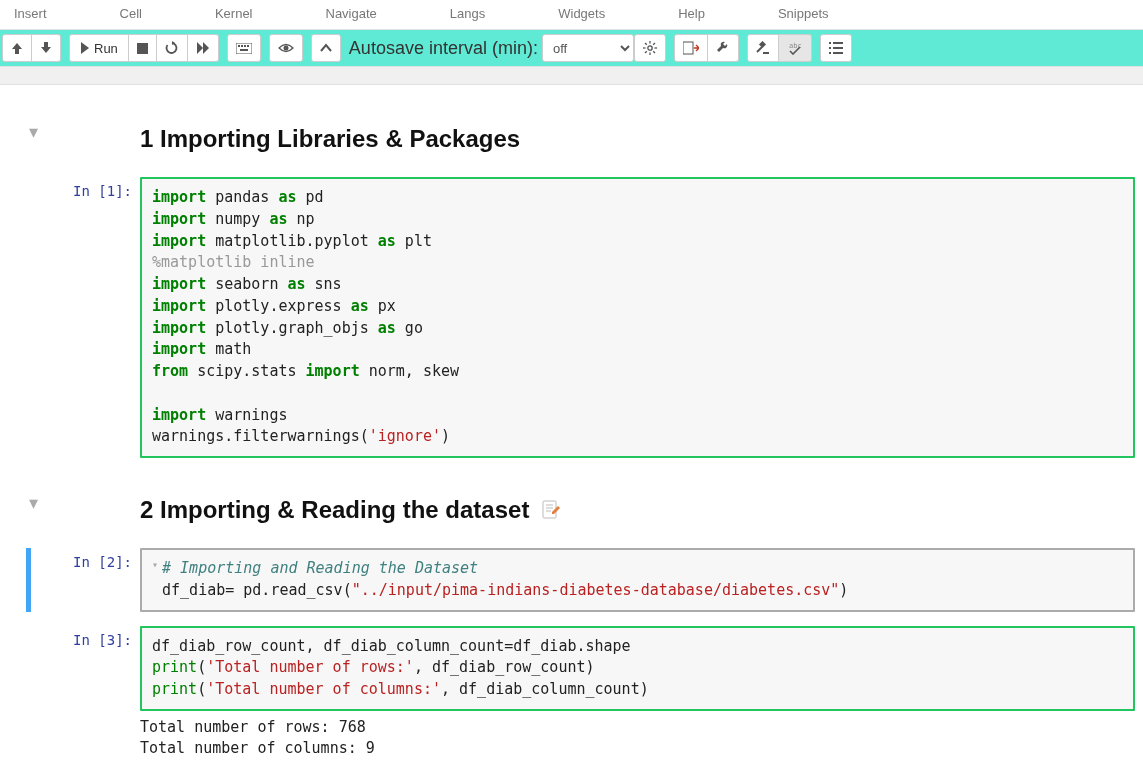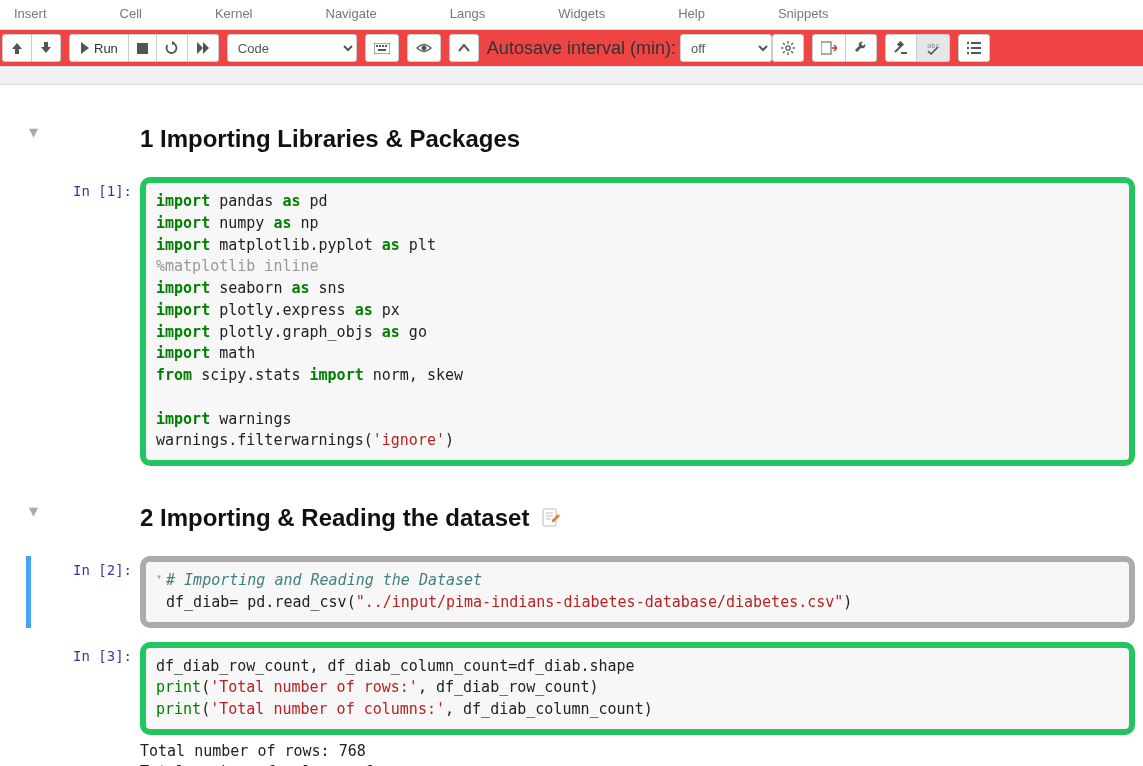--- a/index.html
+++ b/index.html
@@ -1,19 +1,19 @@
 <!DOCTYPE html>
 <html><head>
 <meta charset="utf-8">
 <style>
 * { box-sizing: border-box; margin: 0; padding: 0; }
 body { font-family: "Helvetica Neue", Helvetica, Arial, sans-serif; font-size: 13px; color: #333; background: #fff; }
 .menubar { display: flex; padding: 2px 0 4px 0; border-bottom: 1px solid #e0e0e0; gap: 45px; }
 .menubar-item { padding: 4px 14px; color: #777; cursor: pointer; font-size: 13px; }
-.toolbar { display: flex; align-items: center; padding: 4px 2px; border-bottom: 1px solid #e0e0e0; gap: 0; background:#ef4444;}
+.toolbar { display: flex; align-items: center; padding: 4px 2px; border-bottom: 1px solid #e0e0e0; gap: 0; background:#5eead4;}
 .tgroup { display:flex; margin-right: 8px; }
 .btn { border: 1px solid #ccc; background: #fff; padding: 5px 8px; cursor: pointer; display: inline-flex; align-items: center; justify-content: center; min-width: 28px; height: 28px; color:#555; font-size:13px;}
 .tgroup .btn { border-radius:0;padding-left:8px; }
 .tgroup .btn:first-child { border-top-left-radius: 3px; border-bottom-left-radius: 3px; }
 .tgroup .btn:last-child { border-top-right-radius: 3px; border-bottom-right-radius: 3px; }
 .tgroup .btn + .btn { border-left: none; }
 .btn.run { padding: 5px 10px; }
 .btn.run span { margin-left: 4px; font-size:13px; color:#333;}
 .btn.active { background: #e6e6e6; }
 .sel { border:1px solid #ccc; height:28px; padding:0 6px; font-size:13px; color:#555; background:#fff; border-radius:3px;}
@@ -23,21 +23,21 @@
 .spacer { height: 18px; background: #f0f0f0; border-bottom:1px solid #e0e0e0;}
 .container { padding: 30px 8px 30px 8px; max-width: 1143px; }
 .cell { display:flex; margin-bottom: 4px; }
 .gutter { width: 30px; display:flex; justify-content:flex-end; align-items:flex-start; padding-top:6px;}
 .chev { color:#aaa; font-size:18px; user-select:none;}
 .chev-small { color:#aaa; font-size:10px; margin-right:4px;}
 .prompt { width: 102px; text-align:right; padding: 6px 8px 0 0; color:#303F9F; font-family: monospace; font-size:14px; flex-shrink:0;}
 .prompt.in { color:#303F9F; }
 .innercell { flex:1; }
 .mdcell h2 { font-size: 24px; font-weight: bold; color:#111; margin: 10px 0 20px 0; display:flex; align-items:center; gap:10px;}
-.codearea { border:6px solid #22c55e; border-radius:10px; background:#f7f7f7; padding:8px 10px; font-family: "DejaVu Sans Mono","Menlo",monospace; font-size:15px; line-height:1.45; white-space:pre; color:#222;}
+.codearea { border:2px solid #22c55e; border-radius:1px; background:#f7f7f7; padding:8px 10px; font-family: "DejaVu Sans Mono","Menlo",monospace; font-size:15px; line-height:1.45; white-space:pre; color:#222;}
 .cell.selected { position:relative; }
 .cell.selected::before { content:""; position:absolute; left:18px; top:0; bottom:0; width:5px; background:#42A5F5; }
 .cell.selected .codearea { border-color:#ababab; display:flex; align-items:flex-start;}
 .kw { color:#008000; font-weight:bold; }
 .mag { color:#999; }
 .str { color:#BA2121; }
 .cmt { color:#408080; font-style:italic; }
 .builtin { color:#008000; }
 .output { padding: 6px 0 0 0; font-family: "DejaVu Sans Mono","Menlo",monospace; font-size:15px; line-height:1.4; white-space:pre; color:#222; }
 .bell { display:inline-block; vertical-align:middle;}
@@ -88,23 +88,20 @@
           <path d="M7 0 L7 4 L10 2 Z" fill="#555"></path>
         </svg>
       </button>
     <button class="btn">
         <svg width="14" height="12" viewBox="0 0 14 12">
           <path d="M1 0 L7 6 L1 12 Z" fill="#555"></path>
           <path d="M7 0 L13 6 L7 12 Z" fill="#555"></path>
         </svg>
       </button>
   </div>
-  <select class="sel celltype">
-    <option>Code</option>
-  </select>
   <div class="tgroup">
     <button class="btn">
         <svg width="16" height="11" viewBox="0 0 16 11">
           <rect x="0" y="0" width="16" height="11" rx="1" fill="none" stroke="#555" stroke-width="1"></rect>
           <rect x="2" y="2" width="2" height="2" fill="#555"></rect>
           <rect x="5" y="2" width="2" height="2" fill="#555"></rect>
           <rect x="8" y="2" width="2" height="2" fill="#555"></rect>
           <rect x="11" y="2" width="2" height="2" fill="#555"></rect>
           <rect x="4" y="6" width="8" height="2" fill="#555"></rect>
         </svg>

